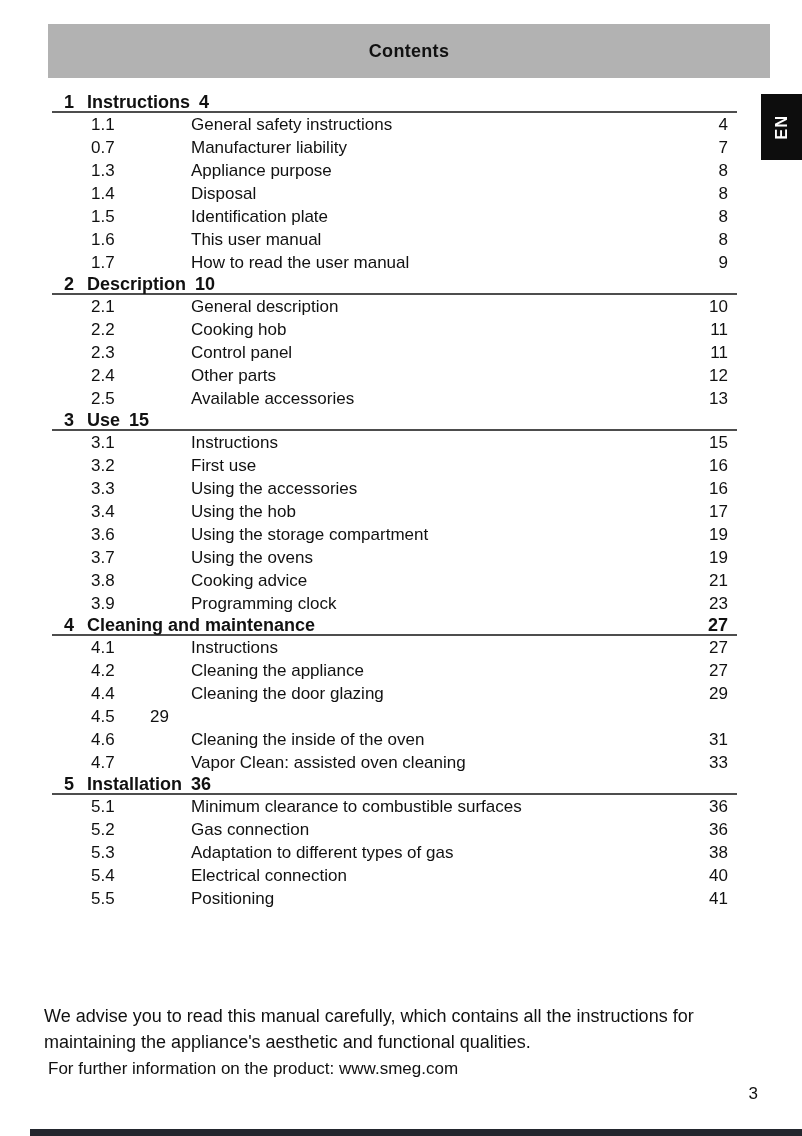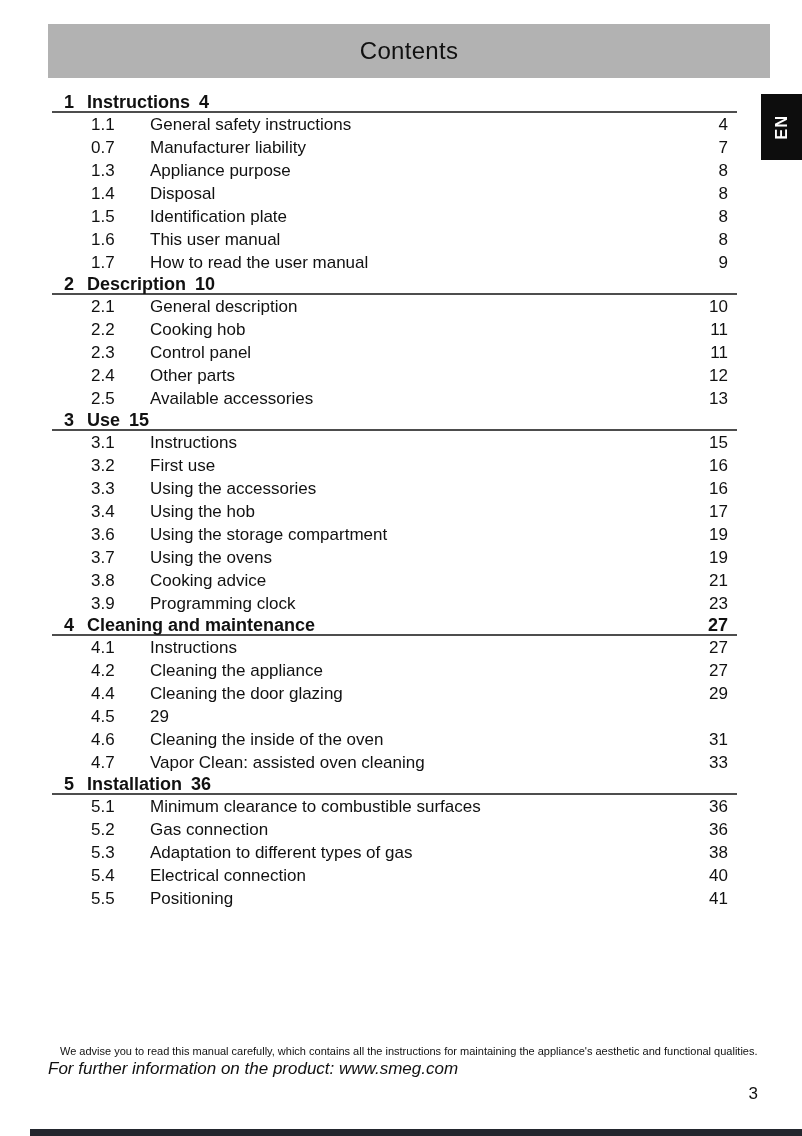--- a/index.html
+++ b/index.html
@@ -11,21 +11,21 @@
     position:relative;
     overflow:hidden;
   }
 
   
   .contents-bar {
     position:absolute; left:48px; top:24px; width:722px; height:54px;
     background:var(--header-bg,#b2b2b2);
     display:flex; align-items:center; justify-content:center;
   }
-  .contents-title { font-size:24px; font-weight:normal; letter-spacing:0.3px; }
+  .contents-title { font-size:18px; font-weight:bold; letter-spacing:0.3px; }
 
   
   .lang-tab {
     position:absolute; left:761px; top:94px; width:41px; height:66px;
     background:var(--tab-bg,#0d0d0d);
     display:flex; align-items:center; justify-content:center;
   }
   .lang-label {
     color:#ffffff; font-weight:bold; font-size:16px;
     transform:rotate(-90deg); letter-spacing:1.5px;
@@ -44,31 +44,31 @@
   .sec-num { width:23px; flex:none; }
   .sec-page.inline { margin-left:9px; }
   .sec-page.right  { margin-left:auto; }
   .toc-item {
     display:flex; align-items:baseline;
     height:23px; line-height:23px;
     padding-left:39px; padding-right:9px;
     font-size:17px; white-space:nowrap;gap:28px;
   }
   .item-num { width:31px; flex:none; }
-  .item-title { flex:1; overflow:hidden; }
+  .item-title { flex:1; overflow:hidden;margin-left:41px; }
   .item-page { flex:none; }
 
   
   .advice {
-    position:absolute; left:60px; top:1003px; width:700px;
-    font-size:11px; line-height:26px;margin-top:35px;
+    position:absolute; left:44px; top:1003px; width:700px;
+    font-size:18px; line-height:26px;
   }
   .info {
     position:absolute; left:48px; top:1056px; width:700px;
-    font-size:17px; line-height:26px;font-style:italic;
+    font-size:17px; line-height:26px;
   }
   .pageno { position:absolute; right:44px; top:1084px; font-size:17px; }
   .bottom-bar {
     position:absolute; left:30px; right:0; top:1129px; height:7px;
     background:var(--bottom-bar,#23272e);
   }
 </style>
 </head>
 <body>
 

